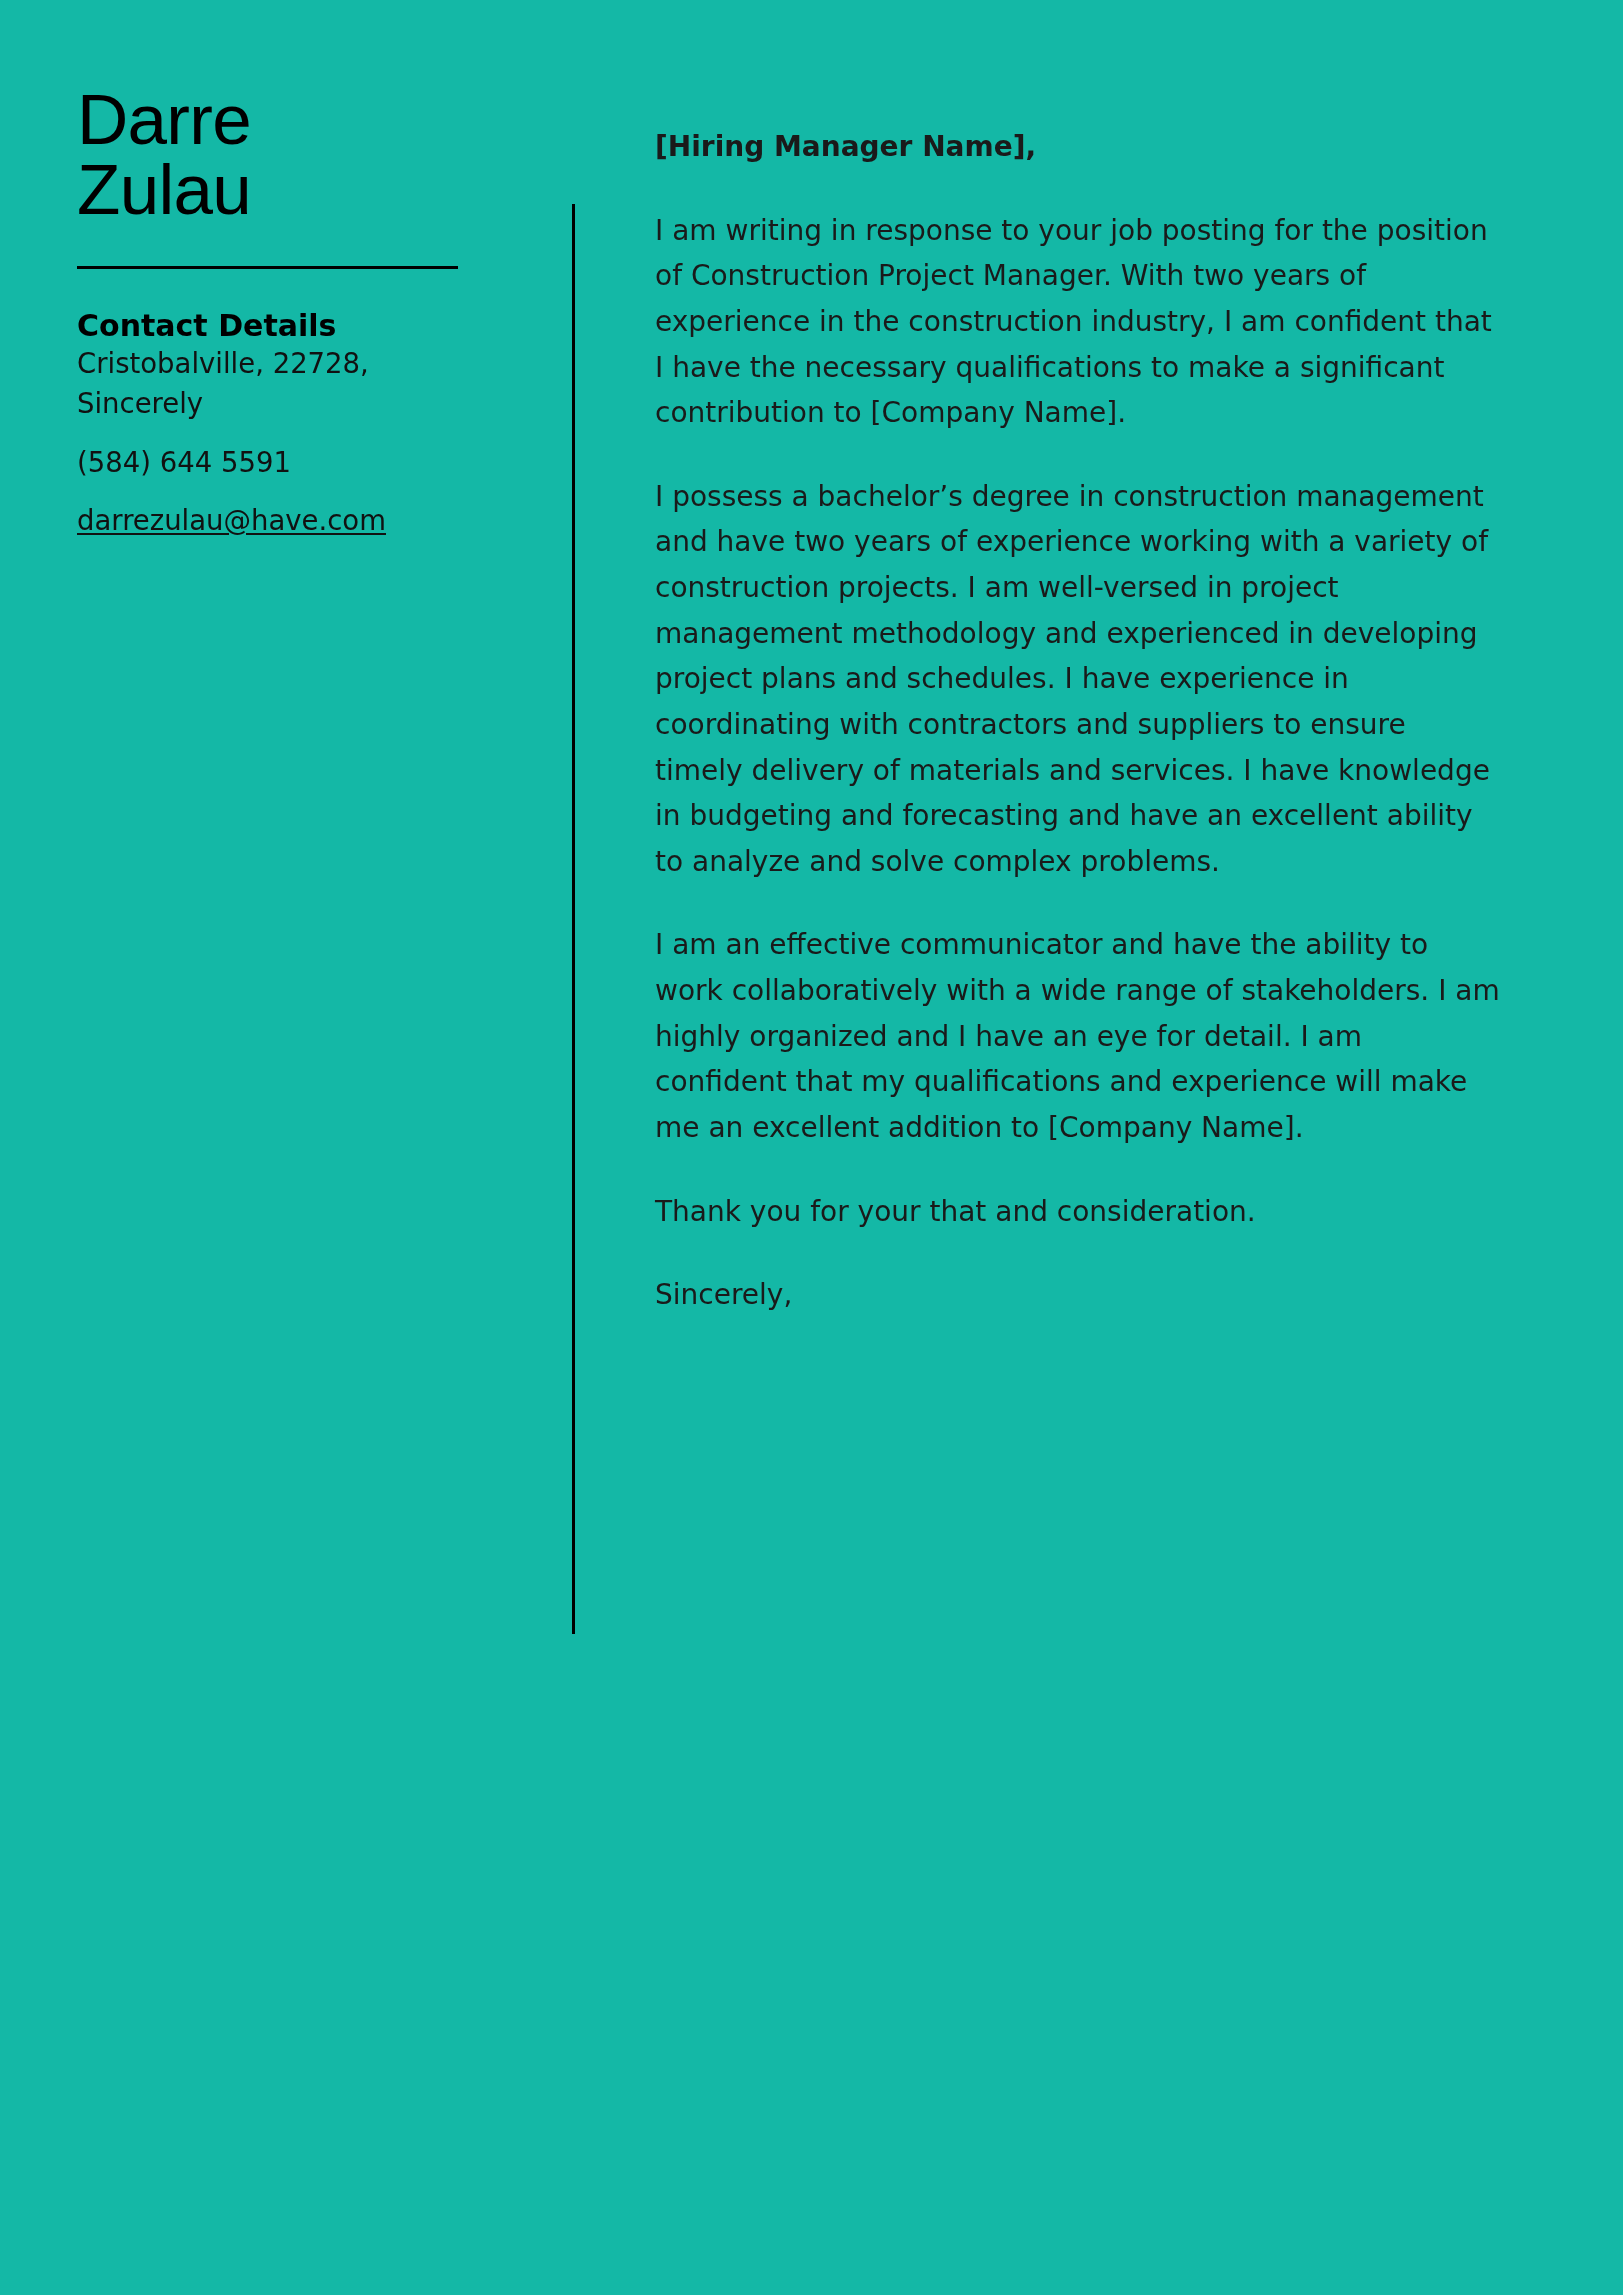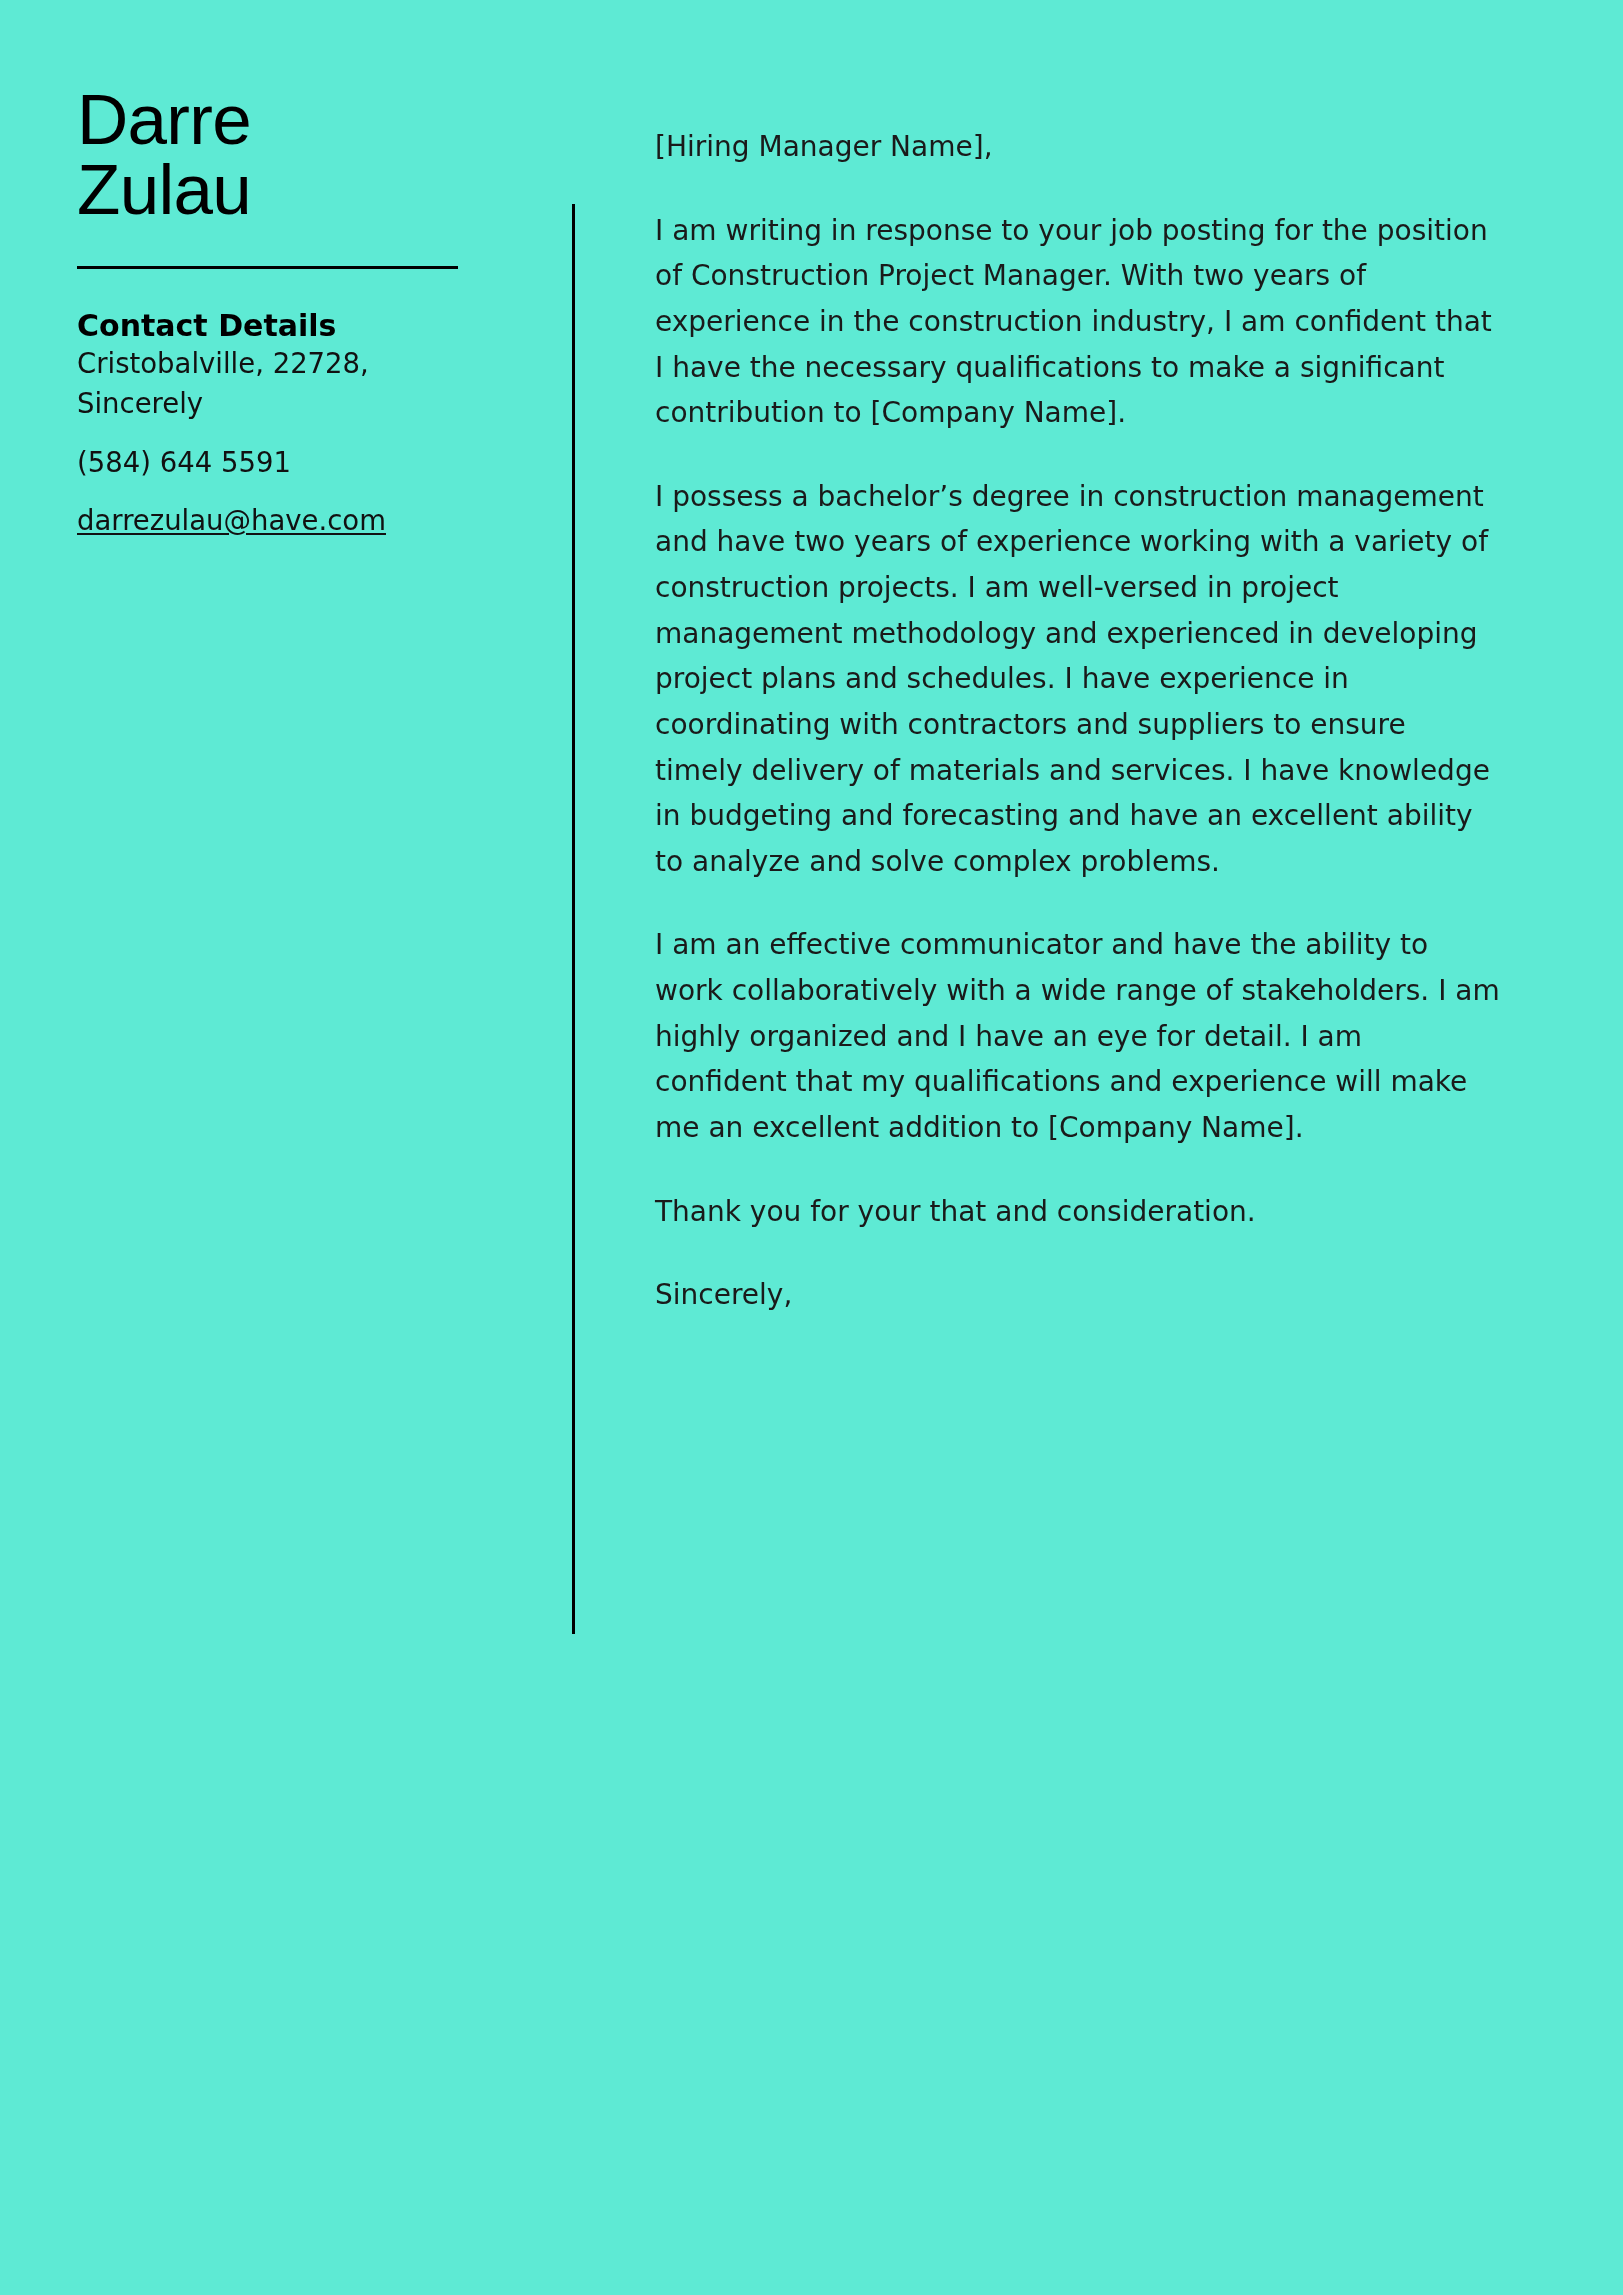--- a/index.html
+++ b/index.html
@@ -6,21 +6,21 @@
   html,body { background:#ffffff; }
   body {
     width:1623px; height:2295px;
     font-family:"Liberation Sans", sans-serif;
     color:#000000;
     position:relative;
     overflow:hidden;
   }
 
   
-  .page { position:relative; width:1623px; height:2295px; background:#5eead4; }
+  .page { position:relative; width:1623px; height:2295px; background:#14b8a6; }
 
   
   .sidebar {
     position:absolute;
     left:77px; top:85px;
     width:393px;
   }
   .name-block {
     font-family:"Liberation Sans", sans-serif;
     font-weight:400;
@@ -90,21 +90,21 @@
     top:124px;
     width:845px;
     font-family:"DejaVu Sans", sans-serif;
     font-weight:400;
     font-size:28px;
     line-height:1.63;
     color:#1a1a1a;
   }
   .letter p { margin:0 0 38px 0; }
   .letter p:last-child { margin-bottom:0; }
-  .salutation { margin-bottom:38px !important; }
+  .salutation { margin-bottom:38px !important;font-weight:bold; }
 </style>
 </head>
 <body>
 
 <div class="page">
 
   <div class="sidebar">
 
     <div class="name-block">
       <span class="name-line">Darre</span>

